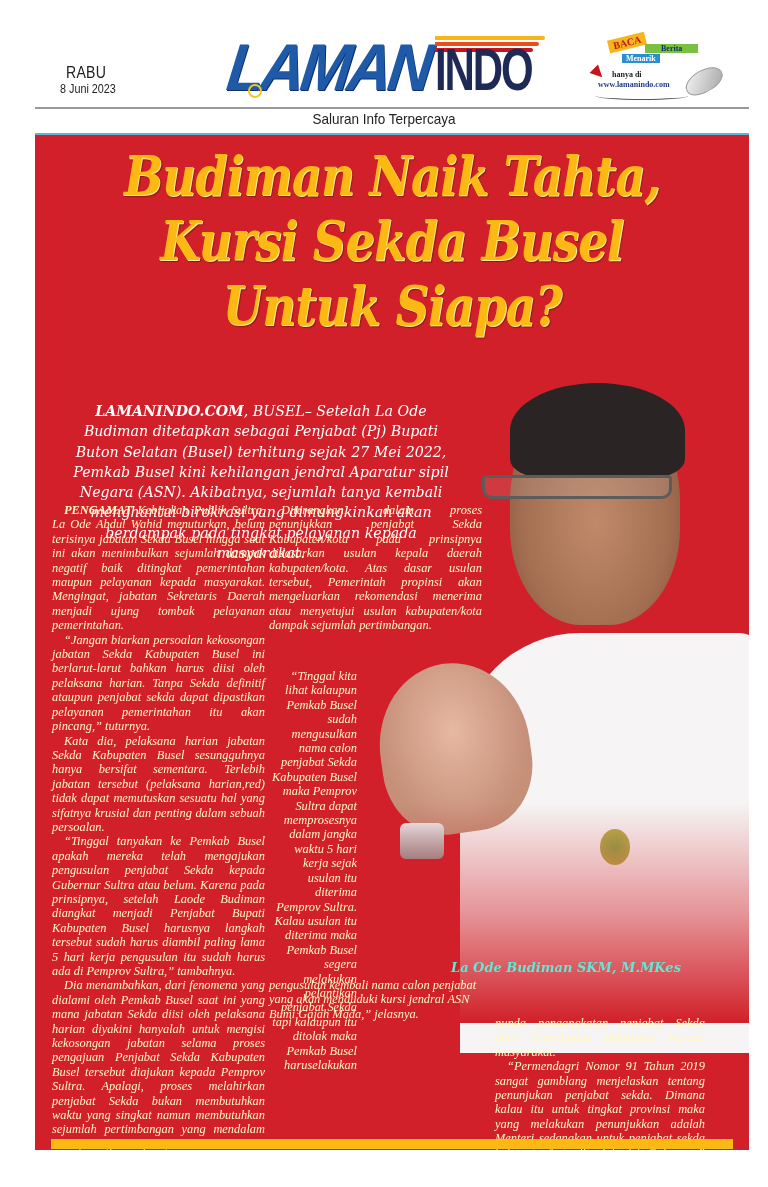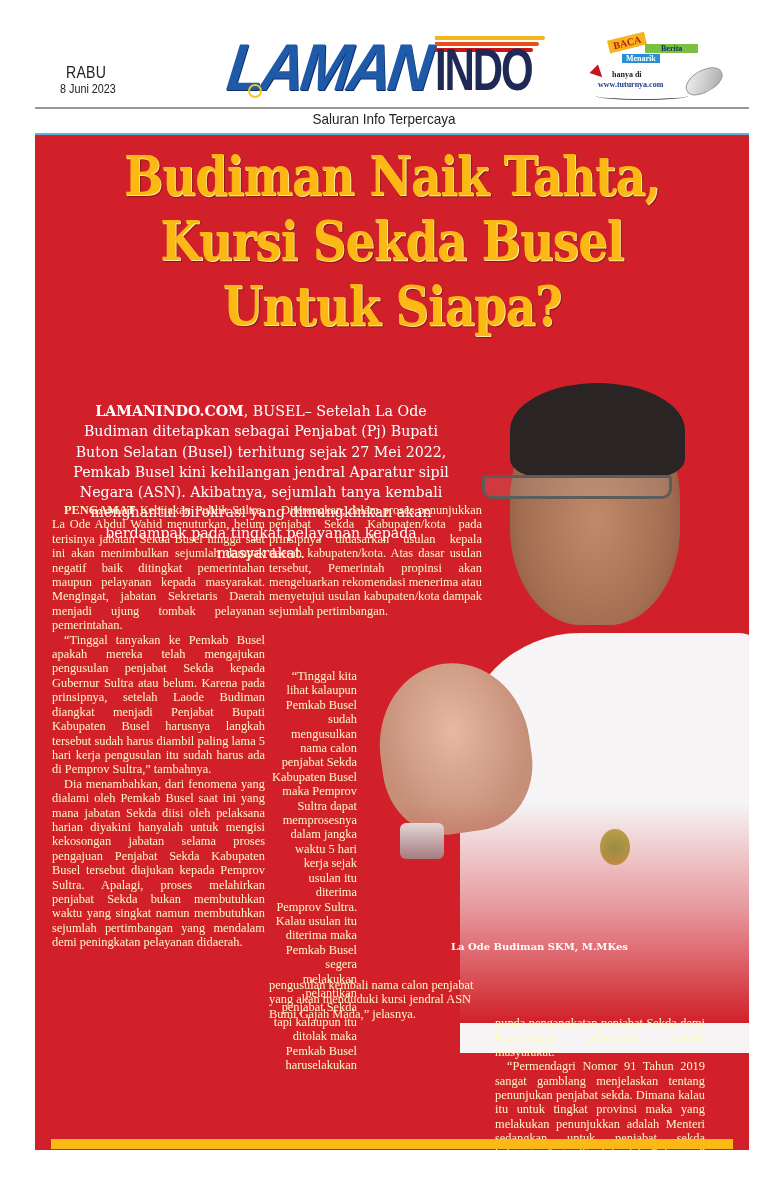--- a/index.html
+++ b/index.html
@@ -25,39 +25,39 @@
   .promo-arrow { position: absolute; left: 4px; top: 37px; width: 0; height: 0; border-top: 6px solid transparent; border-bottom: 6px solid transparent; border-right: 12px solid #c4161c; transform: rotate(-135deg); }
   .promo-hanya { position: absolute; left: 24px; top: 40px; font-size: 8px; font-weight: 700; color: #222; }
   .promo-url { position: absolute; left: 10px; top: 50px; font-size: 8px; font-weight: 700; color: #1e3a8a; }
   .promo-mouse { position: absolute; left: 96px; top: 40px; width: 40px; height: 22px; background: linear-gradient(135deg, #f4f4f4, #a8a8a8); border-radius: 50% 50% 45% 45%; transform: rotate(-30deg); border: 1px solid #999; }
   .promo-cable { position: absolute; left: 8px; top: 62px; width: 92px; height: 8px; border-bottom: 1px solid #555; border-radius: 0 0 50% 50%; }
 
   .header-rule { position: absolute; left: 35px; top: 107px; width: 714px; height: 2px; background: #999; }
   .tagline { position: absolute; left: 0; top: 110px; width: 768px; text-align: center; font-family: "Liberation Sans", sans-serif; font-size: 15px; color: #222; transform: scaleX(0.9); }
 
   
-  .panel { position: absolute; left: 35px; top: 133px; width: 714px; height: 1017px; background: #d12029; overflow: hidden; border-top: 2px solid #5fb4d8; }
+  .panel { position: absolute; left: 35px; top: 133px; width: 714px; height: 1017px; background: #d12029; overflow: hidden; border-top: 2px solid #5fb4d8; font-style: italic; }
 
   .headline { position: absolute; left: 0; top: 9px; width: 714px; text-align: center; font-family: "DejaVu Serif", serif; font-weight: 700; font-size: 54px; line-height: 65px; color: #fdb913; letter-spacing: -1px; text-shadow: 1px 1px 0 #ffe9a6, 2px 2px 1px #8a1a12; transform: scaleX(0.86); transform-origin: center; }
 
   .lead { position: absolute; left: 34px; top: 224px; width: 384px; text-align: center; font-family: "DejaVu Serif", serif; font-size: 14.2px; line-height: 20.3px; color: #ffffff; margin-top: 42px; }
   .lead b { font-weight: 700; }
 
   
   .photo { position: absolute; left: 335px; top: 228px; width: 379px; height: 660px; }
   .photo-body { position: absolute; left: 90px; top: 270px; width: 300px; height: 420px; background: #f6f4f4; border-radius: 120px 20px 0 0; }
   .photo-head { position: absolute; left: 140px; top: 32px; width: 170px; height: 230px; background: radial-gradient(ellipse at 50% 55%, #c08a6a 0%, #a46e52 60%, #7b4d38 100%); border-radius: 46% 46% 42% 42%; }
   .photo-hair { position: absolute; left: 140px; top: 20px; width: 175px; height: 95px; background: #2a2424; border-radius: 50% 50% 20% 20%; }
   .photo-glasses { position: absolute; left: 112px; top: 112px; width: 190px; height: 24px; border: 3px solid #5c5c5c; border-radius: 4px 4px 10px 10px; background: rgba(200,200,200,0.15); }
   .photo-hands { position: absolute; left: 10px; top: 300px; width: 150px; height: 170px; background: radial-gradient(ellipse at 50% 40%, #e7b8a2 0%, #c58f78 70%); border-radius: 50% 50% 40% 40%; transform: rotate(-8deg); }
   .photo-watch { position: absolute; left: 30px; top: 460px; width: 44px; height: 36px; background: linear-gradient(#e8e8e8, #9a9a9a); border-radius: 6px; }
   .photo-badge { position: absolute; left: 230px; top: 466px; width: 30px; height: 36px; background: radial-gradient(circle, #8aa64a, #c9b04a); border-radius: 50%; }
   .photo-fade { position: absolute; left: 0; top: 440px; width: 379px; height: 220px; background: linear-gradient(to bottom, rgba(209,32,41,0) 0%, rgba(209,32,41,0.45) 50%, rgba(209,32,41,1) 100%); }
 
-  .caption { position: absolute; left: 416px; top: 806px; font-family: "DejaVu Serif", serif; font-weight: 700; font-size: 10px; color: #ffffff; }
+  .caption { position: absolute; left: 416px; top: 825px; font-family: "DejaVu Serif", serif; font-weight: 700; font-size: 13px; color: #5eead4; }
 
   
   .col { position: absolute; font-family: "Liberation Serif", serif; font-size: 12.4px; line-height: 14.4px; color: #fef9c3; text-align: justify; }
   .col p { text-indent: 12px; }
   .col p.first { text-indent: 12px; }
   .col b { font-weight: 700; }
   .col1 { left: 17px; top: 368px; width: 213px; }
   .col2 { left: 234px; top: 368px; width: 213px; }
   .col2-narrow { left: 234px; top: 534px; width: 88px; text-align: right; }
   .col2-bottom { left: 234px; top: 843px; width: 213px; }
@@ -84,21 +84,21 @@
     <div class="logo-indo">INDO</div>
     <div class="logo-swoosh"></div>
   </div>
 
   <div class="promo">
     <div class="promo-baca">BACA</div>
     <div class="promo-berita">Berita</div>
     <div class="promo-menarik">Menarik</div>
     <div class="promo-arrow"></div>
     <div class="promo-hanya">hanya di</div>
-    <div class="promo-url">www.tuturnya.com</div>
+    <div class="promo-url">www.lamanindo.com</div>
     <div class="promo-cable"></div>
     <div class="promo-mouse"></div>
   </div>
 
   <div class="header-rule"></div>
   <div class="tagline">Saluran Info Terpercaya</div>
 </div>
 
 <div class="panel">
   <h1 class="headline">
@@ -119,20 +119,22 @@
   </div>
 
   <div class="lead">
     <b>LAMANINDO.COM</b><span>, BUSEL– Setelah La Ode Budiman ditetapkan sebagai Penjabat (Pj) Bupati Buton Selatan (Busel) terhitung sejak 27 Mei 2022, Pemkab Busel kini kehilangan jendral Aparatur sipil Negara (ASN). Akibatnya, sejumlah tanya kembali menghantui birokrasi yang dimungkinkan akan berdampak pada tingkat pelayanan kepada masyarakat.</span>
   </div>
 
   <div class="caption">La Ode Budiman SKM, M.MKes</div>
 
   <div class="col col1">
     <p class="first"><b>PENGAMAT</b><span> Kebijakan Publik Sultra, La Ode Abdul Wahid menuturkan, belum terisinya jabatan Sekda Busel hingga saat ini akan menimbulkan sejumlah dampak negatif baik ditingkat pemerintahan maupun pelayanan kepada masyarakat. Mengingat, jabatan Sekretaris Daerah menjadi ujung tombak pelayanan pemerintahan.</span></p>
+    <p>“Jangan biarkan persoalan kekosongan jabatan Sekda Kabupaten Busel ini berlarut-larut bahkan harus diisi oleh pelaksana harian. Tanpa Sekda definitif ataupun penjabat sekda dapat dipastikan pelayanan pemerintahan itu akan pincang,” tuturnya.</p>
+    <p>Kata dia, pelaksana harian jabatan Sekda Kabupaten Busel sesungguhnya hanya bersifat sementara. Terlebih jabatan tersebut (pelaksana harian,red) tidak dapat memutuskan sesuatu hal yang sifatnya krusial dan penting dalam sebuah persoalan.</p>
     <p>“Tinggal tanyakan ke Pemkab Busel apakah mereka telah mengajukan pengusulan penjabat Sekda kepada Gubernur Sultra atau belum. Karena pada prinsipnya, setelah Laode Budiman diangkat menjadi Penjabat Bupati Kabupaten Busel harusnya langkah tersebut sudah harus diambil paling lama 5 hari kerja pengusulan itu sudah harus ada di Pemprov Sultra,” tambahnya.</p>
     <p>Dia menambahkan, dari fenomena yang dialami oleh Pemkab Busel saat ini yang mana jabatan Sekda diisi oleh pelaksana harian diyakini hanyalah untuk mengisi kekosongan jabatan selama proses pengajuan Penjabat Sekda Kabupaten Busel tersebut diajukan kepada Pemprov Sultra. Apalagi, proses melahirkan penjabat Sekda bukan membutuhkan waktu yang singkat namun membutuhkan sejumlah pertimbangan yang mendalam demi peningkatan pelayanan didaerah.</p>
 
   </div>
 
   <div class="col col2">
     <p>Diterangkan, dalam proses penunjukkan penjabat Sekda Kabupaten/kota pada prinsipnya didasarkan usulan kepala daerah kabupaten/kota. Atas dasar usulan tersebut, Pemerintah propinsi akan mengeluarkan rekomendasi menerima atau menyetujui usulan kabupaten/kota dampak sejumlah pertimbangan.</p>
   </div>
 
   <div class="col col2-narrow">

